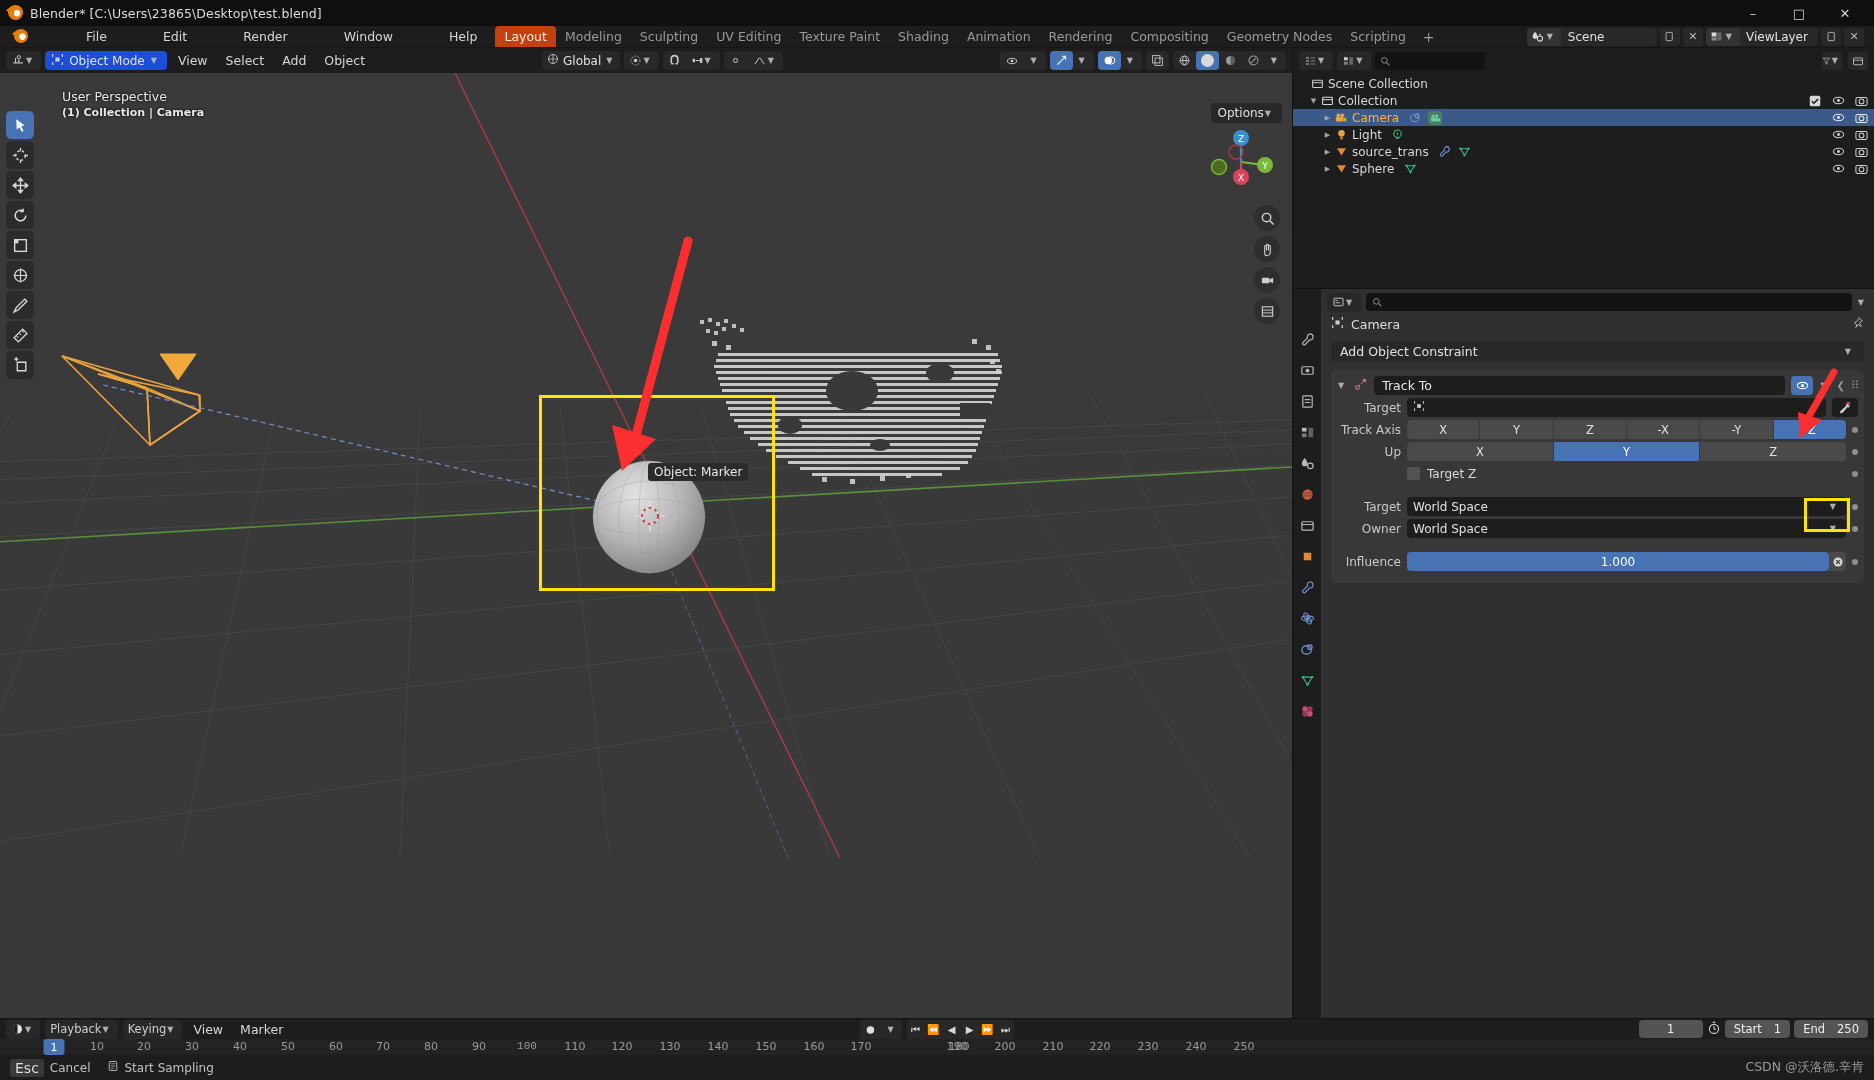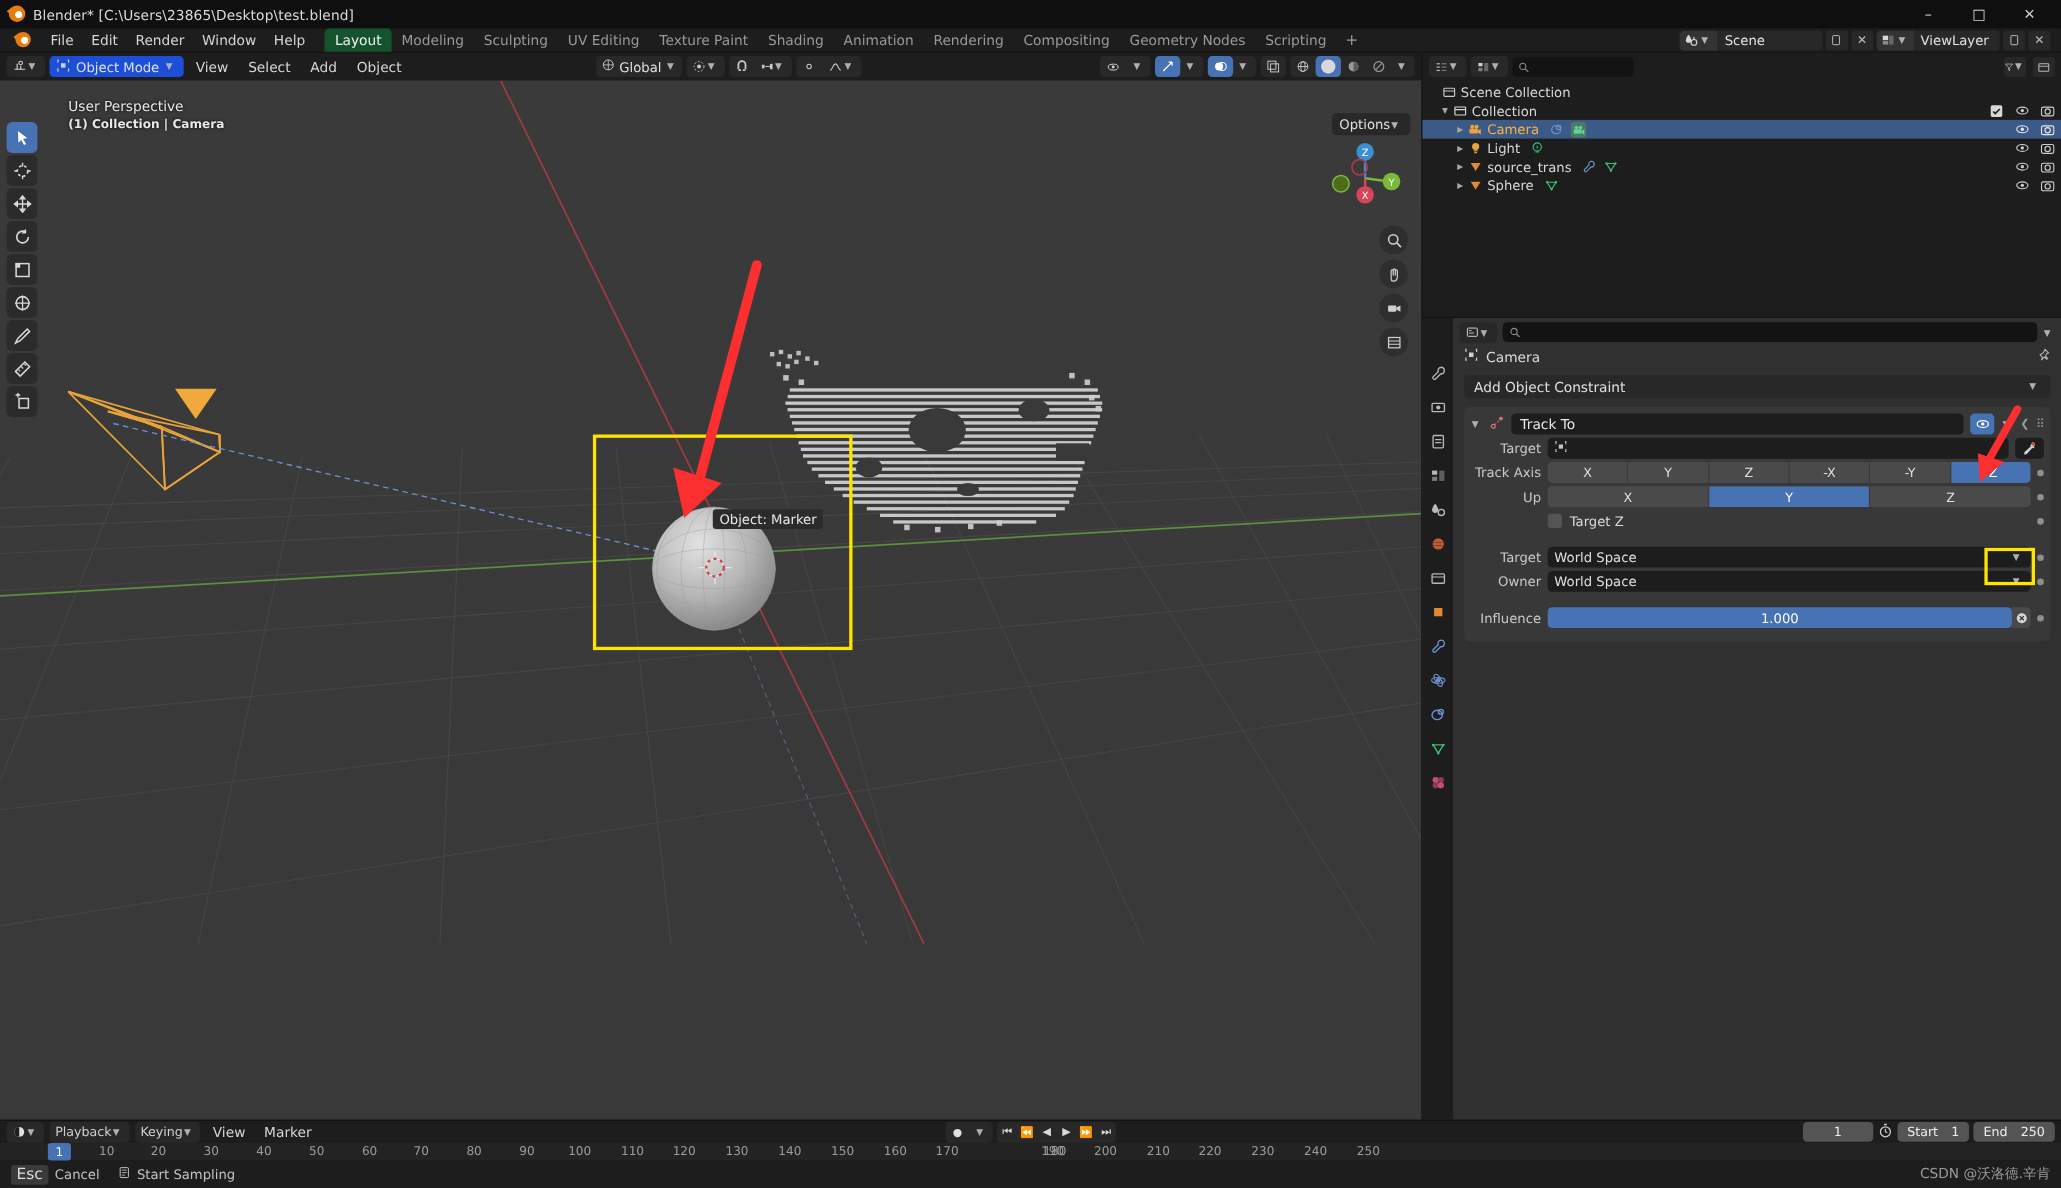--- a/index.html
+++ b/index.html
@@ -15,24 +15,24 @@
     background:#e87d0d; clip-path:polygon(0 60%,65% 0,100% 45%,40% 100%); }
   .tb-title { font-size:12.5px; color:#dcdcdc; letter-spacing:.1px;}
   .tb-btns { margin-left:auto; display:flex; align-items:center; }
   .tb-btn { width:46px; height:26px; display:flex; align-items:center; justify-content:center;
     color:#d0d0d0; font-size:13px; }
 
   
   .topbar { height:22px; background:#1d1d1d; display:flex; align-items:center; padding:0 4px;
     border-bottom:1px solid #161616; position:relative; }
   .topbar .logo-sm { width:16px;height:16px;margin:0 8px 0 10px; }
-  .menu-item { padding:2px 8px; font-size:12.5px; color:#d6d6d6; cursor:default; border-radius:3px;}
+  .menu-item { padding:2px 8px; font-size:12.5px; color:#d6d6d6; cursor:default; border-radius:3px;margin-left:40px;}
   .tabs { display:flex; align-items:center; margin-left:10px; }
   .tab { padding:3px 9px; font-size:12.5px; color:#9a9a9a; border-radius:4px 4px 0 0; }
-  .tab.active { background:#14532d; color:#f0f0f0; }
+  .tab.active { background:#c2410c; color:#f0f0f0; }
   .tab-plus { padding:2px 8px; color:#9a9a9a; font-size:14px; }
   .topbar-right { margin-left:auto; display:flex; align-items:center; gap:3px; padding-right:6px; }
   .scene-ctl { display:flex; align-items:center; background:#282828; border-radius:4px; height:18px; }
   .scene-ico { display:flex;align-items:center;gap:2px; padding:0 4px; background:#333; border-radius:4px 0 0 4px; height:18px;}
   .scene-name { padding:0 10px 0 7px; font-size:12px; color:#e2e2e2; min-width:96px; }
   .mini-btn { width:20px;height:18px; background:#282828; border-radius:3px; display:flex;
      align-items:center;justify-content:center; color:#b6b6b6; font-size:11px;}
   .vl-ctl { display:flex; align-items:center; background:#282828; border-radius:4px; height:18px; }
   .vl-name { padding:0 10px 0 6px; font-size:12px; color:#e2e2e2; min-width:78px;}
 
@@ -1199,21 +1199,21 @@
     <div class="playhead" style="left:54px;">1</div>
     <span class="tick" style="left:97px;">10</span>
     <span class="tick" style="left:144px;">20</span>
     <span class="tick" style="left:192px;">30</span>
     <span class="tick" style="left:240px;">40</span>
     <span class="tick" style="left:288px;">50</span>
     <span class="tick" style="left:336px;">60</span>
     <span class="tick" style="left:383px;">70</span>
     <span class="tick" style="left:431px;">80</span>
     <span class="tick" style="left:479px;">90</span>
-    <span class="tick" style="left:527px;">100</span>
+    <span class="tick" style="left:527px;font-family:Liberation Mono, monospace;">100</span>
     <span class="tick" style="left:575px;">110</span>
     <span class="tick" style="left:622px;">120</span>
     <span class="tick" style="left:670px;">130</span>
     <span class="tick" style="left:718px;">140</span>
     <span class="tick" style="left:766px;">150</span>
     <span class="tick" style="left:814px;">160</span>
     <span class="tick" style="left:861px;">170</span>
     <span class="tick" style="left:959px;">180</span>
     <span class="tick" style="left:957px;">190</span>
     <span class="tick" style="left:1005px;">200</span>

